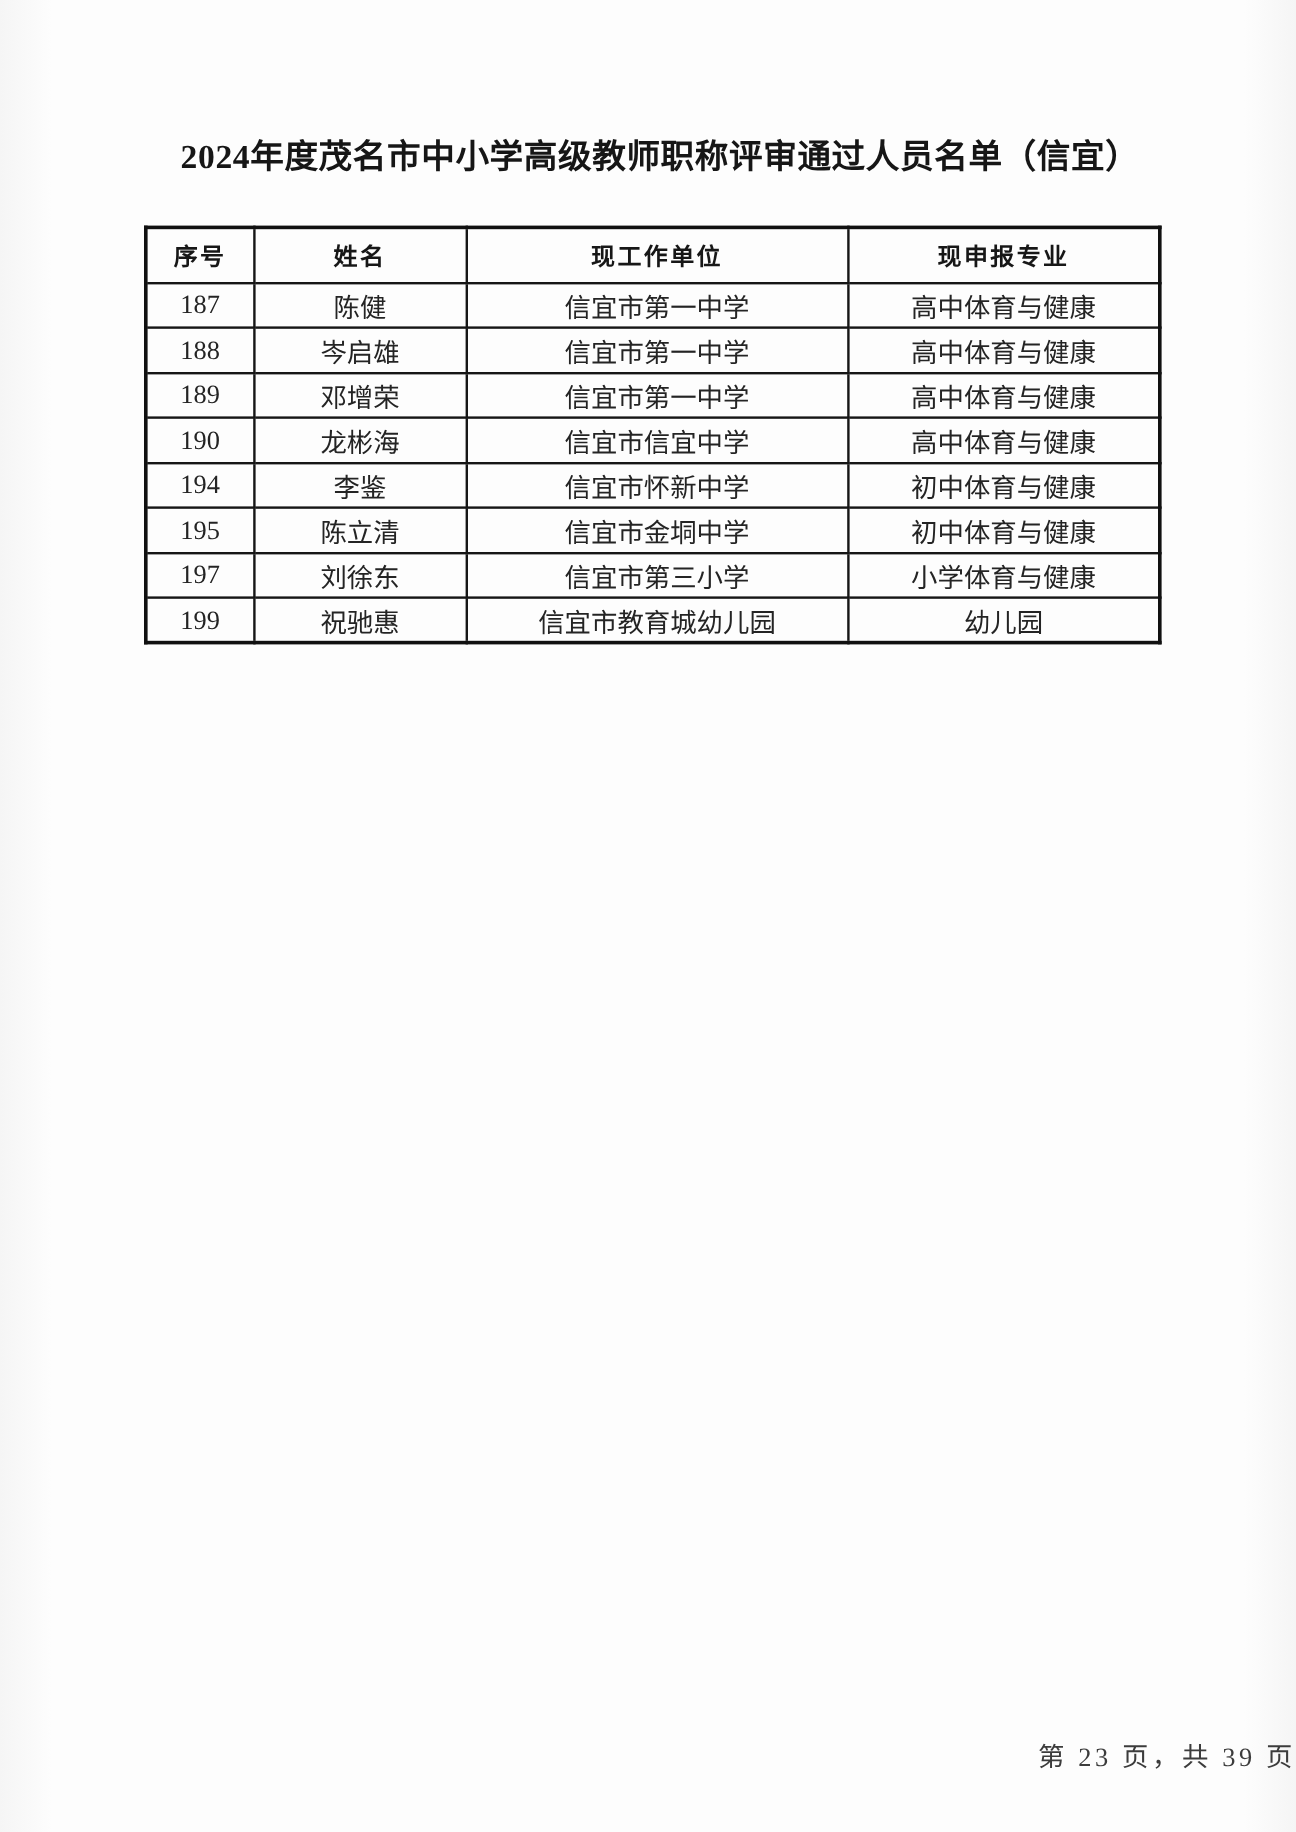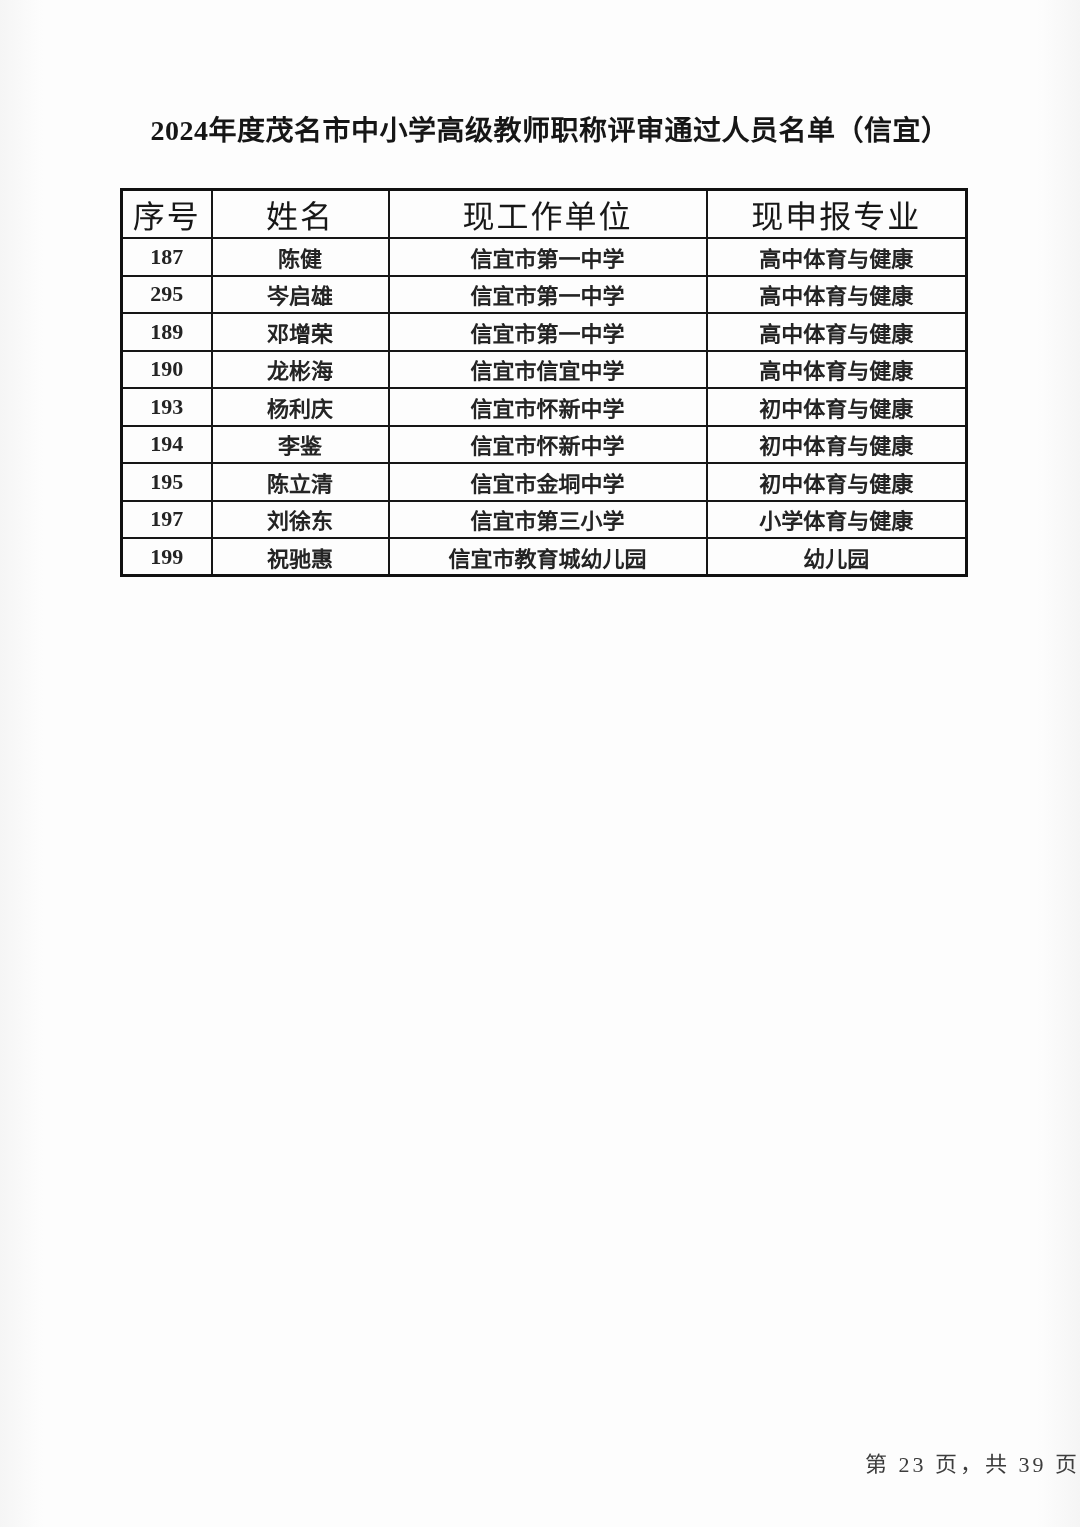--- a/index.html
+++ b/index.html
@@ -45,29 +45,29 @@
     border: 2px solid #161616;
     text-align: center;
     vertical-align: middle;
     font-family: "Liberation Serif", "DejaVu Serif", serif;
     color: #242424;
     white-space: nowrap;
     overflow: hidden;
   }
   table.roster th {
     height: 46px;
-    font-size: 32px;
-    font-weight: normal;
+    font-size: 20px;
+    font-weight: bold;
     letter-spacing: 2px;
     color: #171717;
   }
   table.roster td {
     height: 37.5px;
     font-size: 22px;
-    font-weight: bold;
+    font-weight: normal;
     text-align: center;
   }
   table.roster { border: 3px solid #111; }
   .page-footer {
     position: absolute;
     top: 1446px;
     left: 0;
     width: 100%;
     text-align: right;
     font-size: 22px;
@@ -98,42 +98,36 @@
         </tr>
     </thead>
     <tbody>
         <tr>
           <td>187</td>
           <td>陈健</td>
           <td>信宜市第一中学</td>
           <td>高中体育与健康</td>
         </tr>
         <tr>
-          <td>295</td>
+          <td>188</td>
           <td>岑启雄</td>
           <td>信宜市第一中学</td>
           <td>高中体育与健康</td>
         </tr>
         <tr>
           <td>189</td>
           <td>邓增荣</td>
           <td>信宜市第一中学</td>
           <td>高中体育与健康</td>
         </tr>
         <tr>
           <td>190</td>
           <td>龙彬海</td>
           <td>信宜市信宜中学</td>
           <td>高中体育与健康</td>
-        </tr>
-        <tr>
-          <td>193</td>
-          <td>杨利庆</td>
-          <td>信宜市怀新中学</td>
-          <td>初中体育与健康</td>
         </tr>
         <tr>
           <td>194</td>
           <td>李鉴</td>
           <td>信宜市怀新中学</td>
           <td>初中体育与健康</td>
         </tr>
         <tr>
           <td>195</td>
           <td>陈立清</td>

